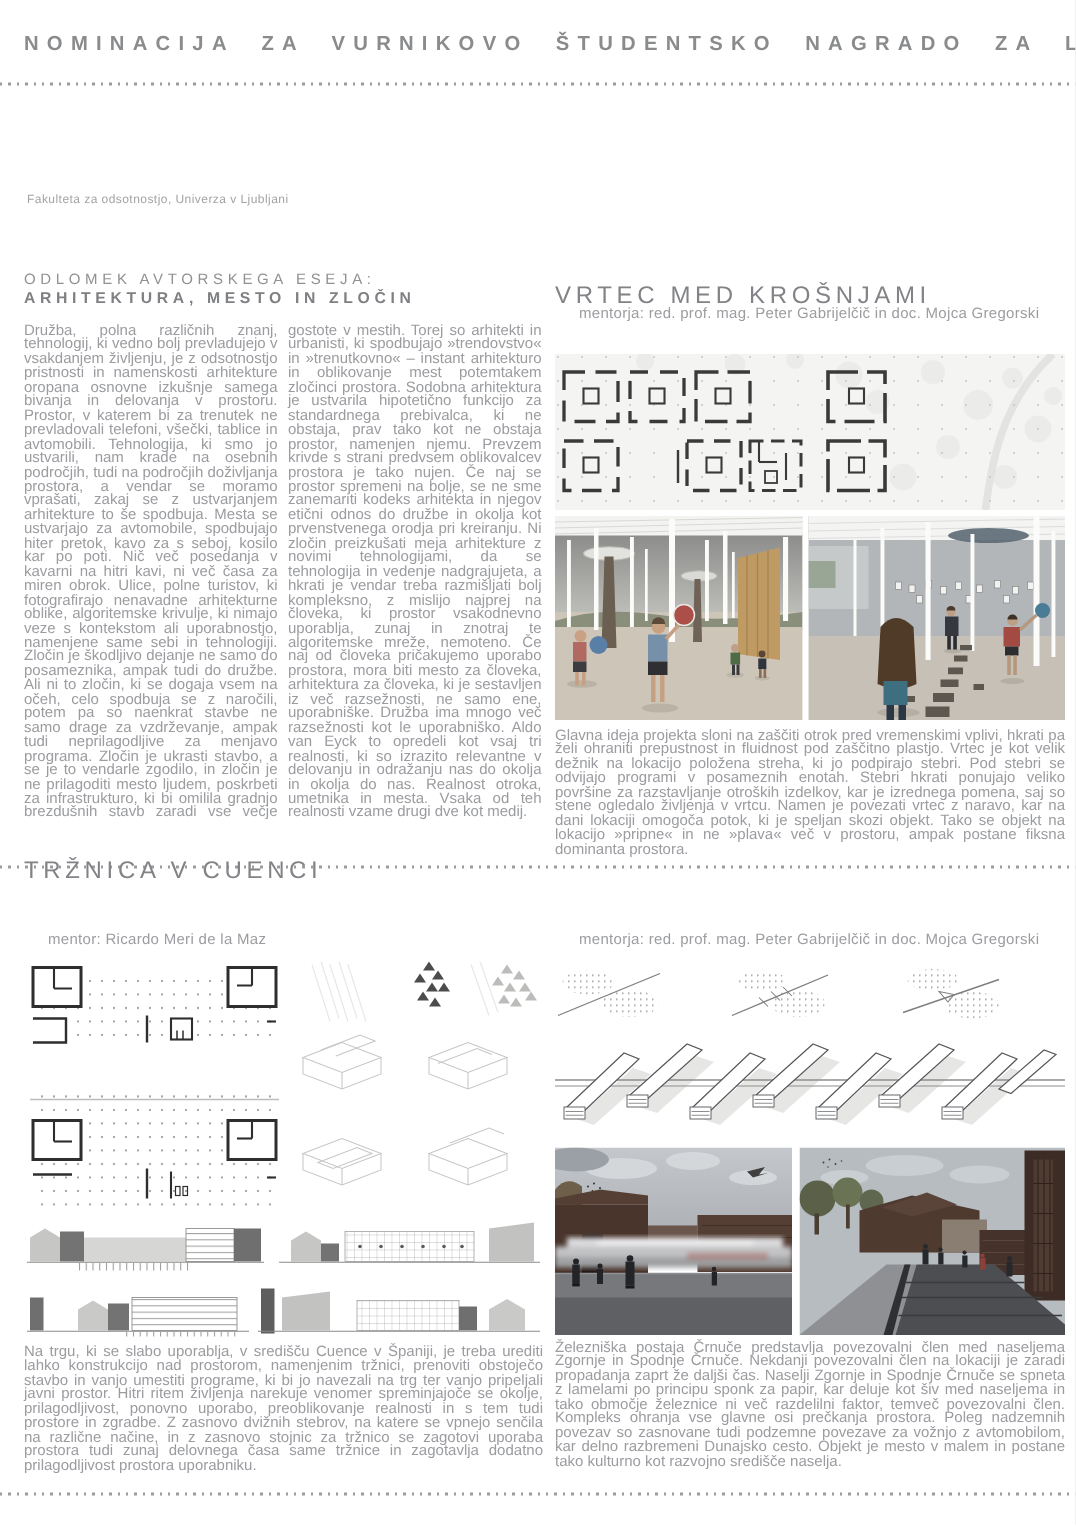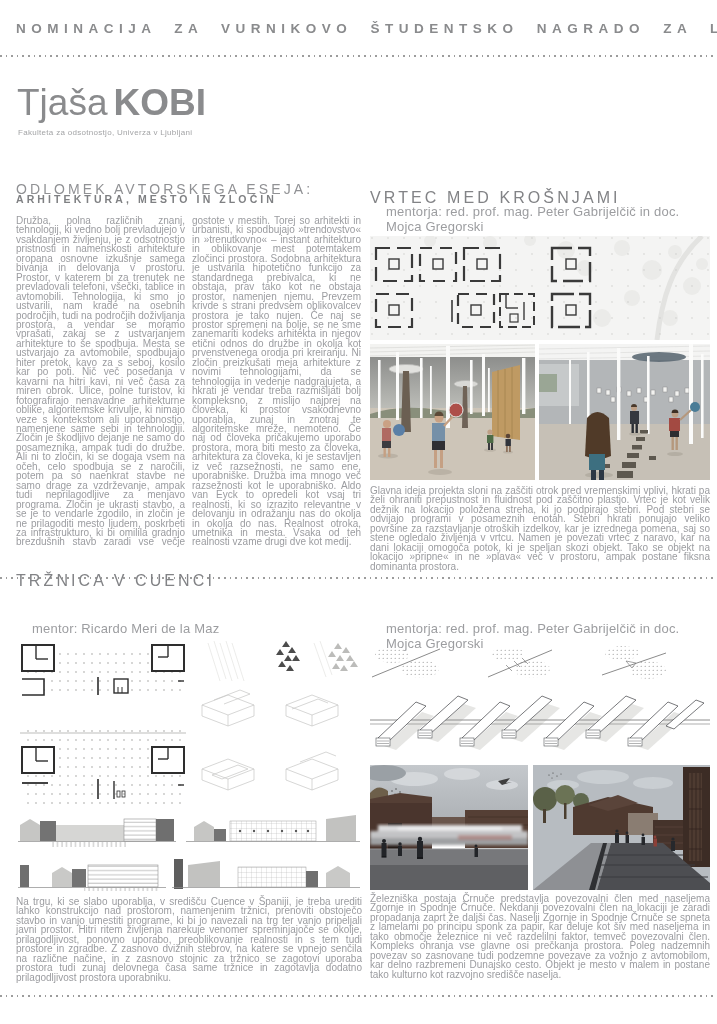--- a/index.html
+++ b/index.html
@@ -16,45 +16,42 @@
     letter-spacing:5.5px;word-spacing:9px;white-space:nowrap;
   }
   .dotted{
     left:0;width:717px;height:2px;
     background-image:repeating-linear-gradient(90deg,#9c9c9c 0 1.6px,transparent 1.6px 5.6px);
   }
   .author-name{left:17px;top:82px;font-size:37px;color:#8a8b8d;letter-spacing:0;}
   .author-name .first{font-weight:normal;}
   .author-name .last{font-weight:bold;margin-left:6px;}
   .affiliation{left:18px;top:128px;font-size:8px;color:#a3a4a6;letter-spacing:0.3px;}
-  .essay-label{left:16px;top:181px;font-size:14px;font-weight:normal;color:#909194;letter-spacing:3.1px;}
+  .essay-label{left:16px;top:181px;font-size:10px;font-weight:normal;color:#909194;letter-spacing:3.1px;}
   .essay-title{left:16px;top:193px;font-size:10.5px;font-weight:bold;color:#7f8083;letter-spacing:3.1px;}
   .proj-title{font-size:16px;font-weight:normal;color:#828386;letter-spacing:3.1px;}
-  .mentors{font-size:13px;color:#9c9da0;letter-spacing:0.2px;padding-left:16px;}
+  .mentors{font-size:10px;color:#9c9da0;letter-spacing:0.2px;padding-left:16px;}
   .bodytext{
     font-size:10px;line-height:9.45px;color:#9b9ca0;text-align:justify;
   }
   .essay-body{left:16px;top:216px;width:345px;height:338px;column-count:2;column-gap:7px;}
   .vrtec-desc{left:370px;top:486px;width:340px;}
   .trznica-desc{left:16px;top:897px;width:346px;}
   .crnuce-desc{left:370px;top:894px;width:340px;}
   .imgbox{display:block;}
   svg{display:block;}
 </style>
 </head>
 <body>
 
 <div class="page">
 
   <div class="abs header-title">NOMINACIJA ZA VURNIKOVO ŠTUDENTSKO NAGRADO ZA LETO 2018</div>
   <div class="abs dotted" style="top:55px"></div>
 
-  <div class="abs author-name">
-    <span class="first">Tjaša</span><span class="last">KOBI</span>
-  </div>
   <div class="abs affiliation">Fakulteta za odsotnostjo, Univerza v Ljubljani</div>
 
   <div class="abs essay-label">ODLOMEK AVTORSKEGA ESEJA:</div>
   <div class="abs essay-title">ARHITEKTURA, MESTO IN ZLOČIN</div>
   <div class="abs bodytext essay-body">Družba, polna različnih znanj, tehnologij, ki vedno bolj prevladujejo v vsakdanjem življenju, je z odsotnostjo pristnosti in namenskosti arhitekture oropana osnovne izkušnje samega bivanja in delovanja v prostoru. Prostor, v katerem bi za trenutek ne prevladovali telefoni, všečki, tablice in avtomobili. Tehnologija, ki smo jo ustvarili, nam krade na osebnih področjih, tudi na področjih doživljanja prostora, a vendar se moramo vprašati, zakaj se z ustvarjanjem arhitekture to še spodbuja. Mesta se ustvarjajo za avtomobile, spodbujajo hiter pretok, kavo za s seboj, kosilo kar po poti. Nič več posedanja v kavarni na hitri kavi, ni več časa za miren obrok. Ulice, polne turistov, ki fotografirajo nenavadne arhitekturne oblike, algoritemske krivulje, ki nimajo veze s kontekstom ali uporabnostjo, namenjene same sebi in tehnologiji. Zločin je škodljivo dejanje ne samo do posameznika, ampak tudi do družbe. Ali ni to zločin, ki se dogaja vsem na očeh, celo spodbuja se z naročili, potem pa so naenkrat stavbe ne samo drage za vzdrževanje, ampak tudi neprilagodljive za menjavo programa. Zločin je ukrasti stavbo, a se je to vendarle zgodilo, in zločin je ne prilagoditi mesto ljudem, poskrbeti za infrastrukturo, ki bi omilila gradnjo brezdušnih stavb zaradi vse večje gostote v mestih. Torej so arhitekti in urbanisti, ki spodbujajo »trendovstvo« in »trenutkovno« – instant arhitekturo in oblikovanje mest potemtakem zločinci prostora. Sodobna arhitektura je ustvarila hipotetično funkcijo za standardnega prebivalca, ki ne obstaja, prav tako kot ne obstaja prostor, namenjen njemu. Prevzem krivde s strani predvsem oblikovalcev prostora je tako nujen. Če naj se prostor spremeni na bolje, se ne sme zanemariti kodeks arhitekta in njegov etični odnos do družbe in okolja kot prvenstvenega orodja pri kreiranju. Ni zločin preizkušati meja arhitekture z novimi tehnologijami, da se tehnologija in vedenje nadgrajujeta, a hkrati je vendar treba razmišljati bolj kompleksno, z mislijo najprej na človeka, ki prostor vsakodnevno uporablja, zunaj in znotraj te algoritemske mreže, nemoteno. Če naj od človeka pričakujemo uporabo prostora, mora biti mesto za človeka, arhitektura za človeka, ki je sestavljen iz več razsežnosti, ne samo ene, uporabniške. Družba ima mnogo več razsežnosti kot le uporabniško. Aldo van Eyck to opredeli kot vsaj tri realnosti, ki so izrazito relevantne v delovanju in odražanju nas do okolja in okolja do nas. Realnost otroka, umetnika in mesta. Vsaka od teh realnosti vzame drugi dve kot medij.</div>
 
   <div class="abs proj-title" style="left:370px;top:189px">VRTEC MED KROŠNJAMI</div>
   <div class="abs mentors" style="left:370px;top:204px">mentorja: red. prof. mag. Peter Gabrijelčič in doc. Mojca Gregorski</div>
 
   <div class="abs imgbox" style="left:370px;top:236px">

